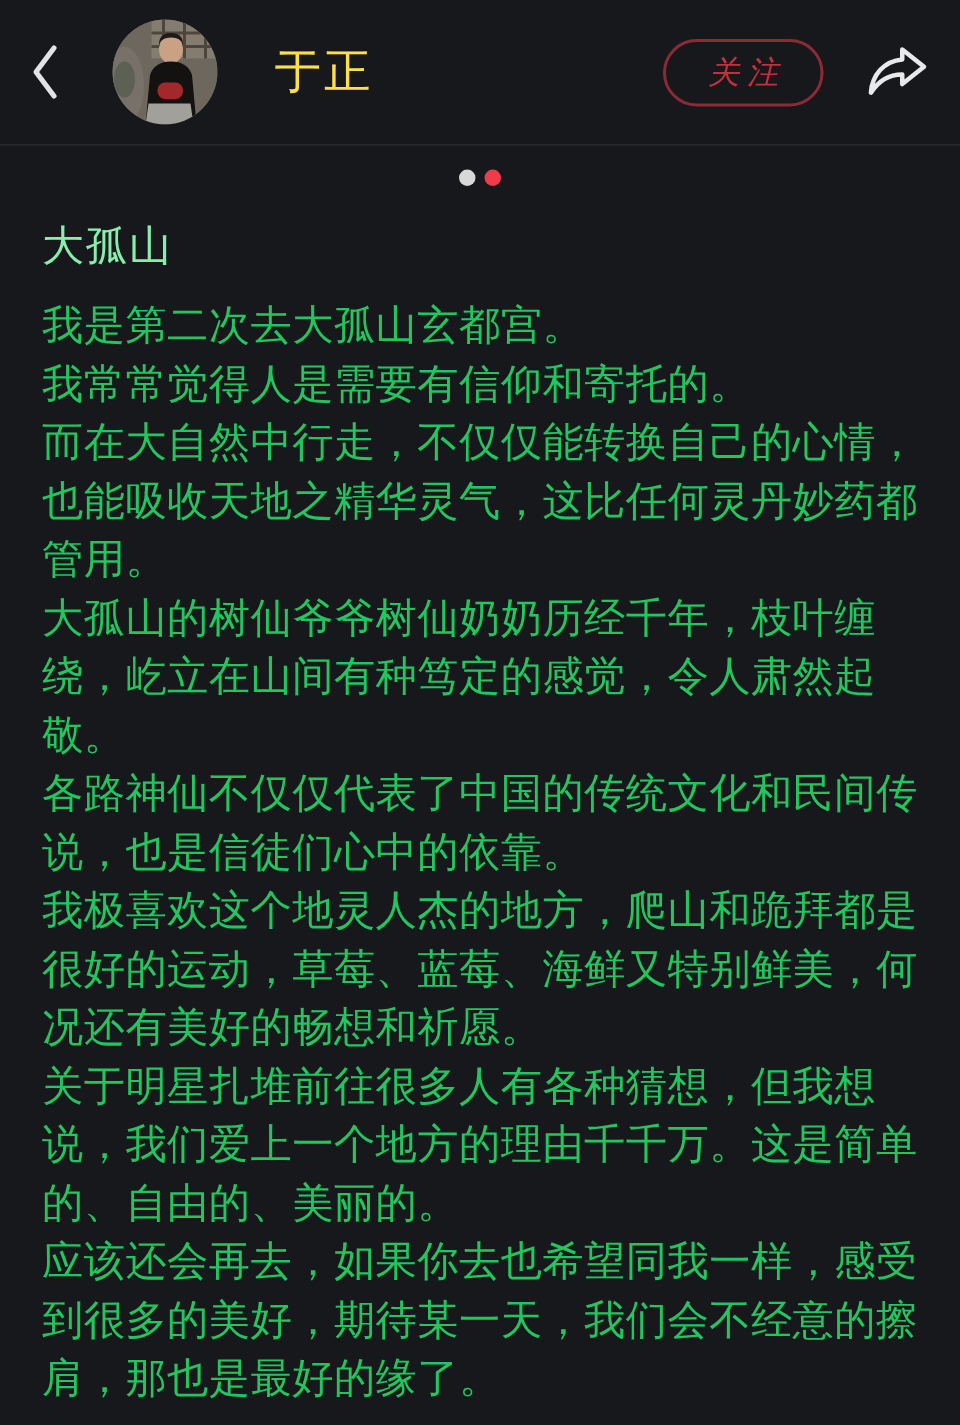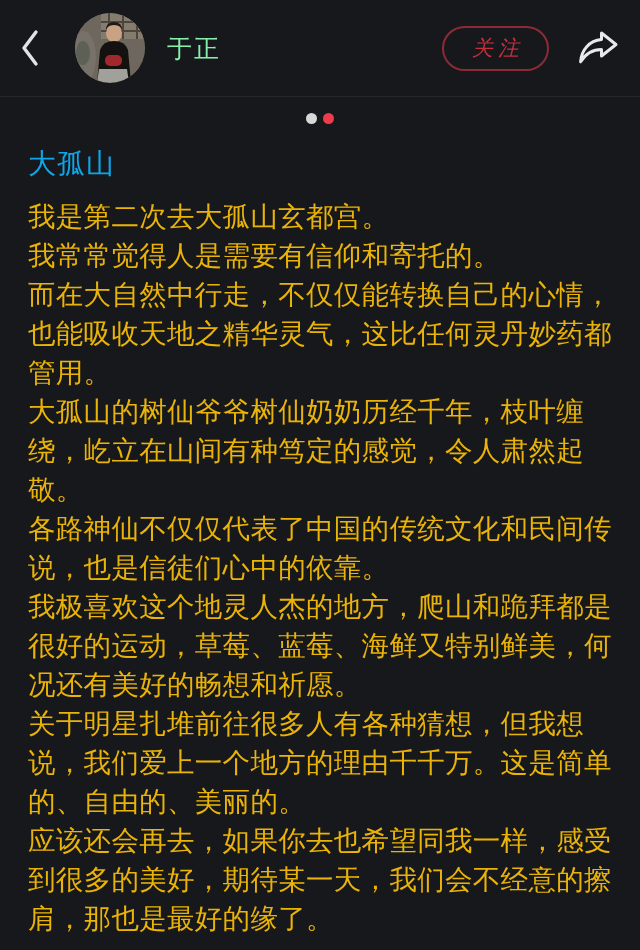--- a/index.html
+++ b/index.html
@@ -40,23 +40,23 @@
     height: 70px;
     border-radius: 50%;
     overflow: hidden;
     margin-left: 25px;
     flex: none;
     cursor: pointer;
     background: #6e675d;
   }
   .avatar svg { display: block; width: 70px; height: 70px; }
   .username {
-    margin-left: 22px;
-    font-size: 25px;
-    color: #86efac;
+    margin-left: 38px;
+    font-size: 31px;
+    color: #fde047;
     letter-spacing: 2px;
     cursor: pointer;
   }
   .spacer { flex: 1; }
   .follow-btn {
     width: 107px;
     height: 45px;
     border: 2px solid #8e2a35;
     border-radius: 23px;
     background: transparent;
@@ -95,29 +95,29 @@
   }
   .dot { width: 11px; height: 11px; border-radius: 50%; }
   .dot-inactive { background: #d8d8d8; }
   .dot-active { background: #f03c4a; }
 
   
   .content { padding: 24px 26px 0 28px; }
   .post-title {
     font-size: 28px;
     font-weight: 500;
-    color: #0ea5e9;
+    color: #86efac;
     line-height: 32px;
     letter-spacing: 1px;
   }
   .post-body {
     margin-top: 17px;
     font-size: 27.5px;
     line-height: 39px;
-    color: #eab308;
+    color: #22c55e;
     white-space: pre-line;
     letter-spacing: 0.3px;
   }
 
   .icon-svg { display: block; }
 </style>
 </head>
 <body>
 
 <div class="screen">

